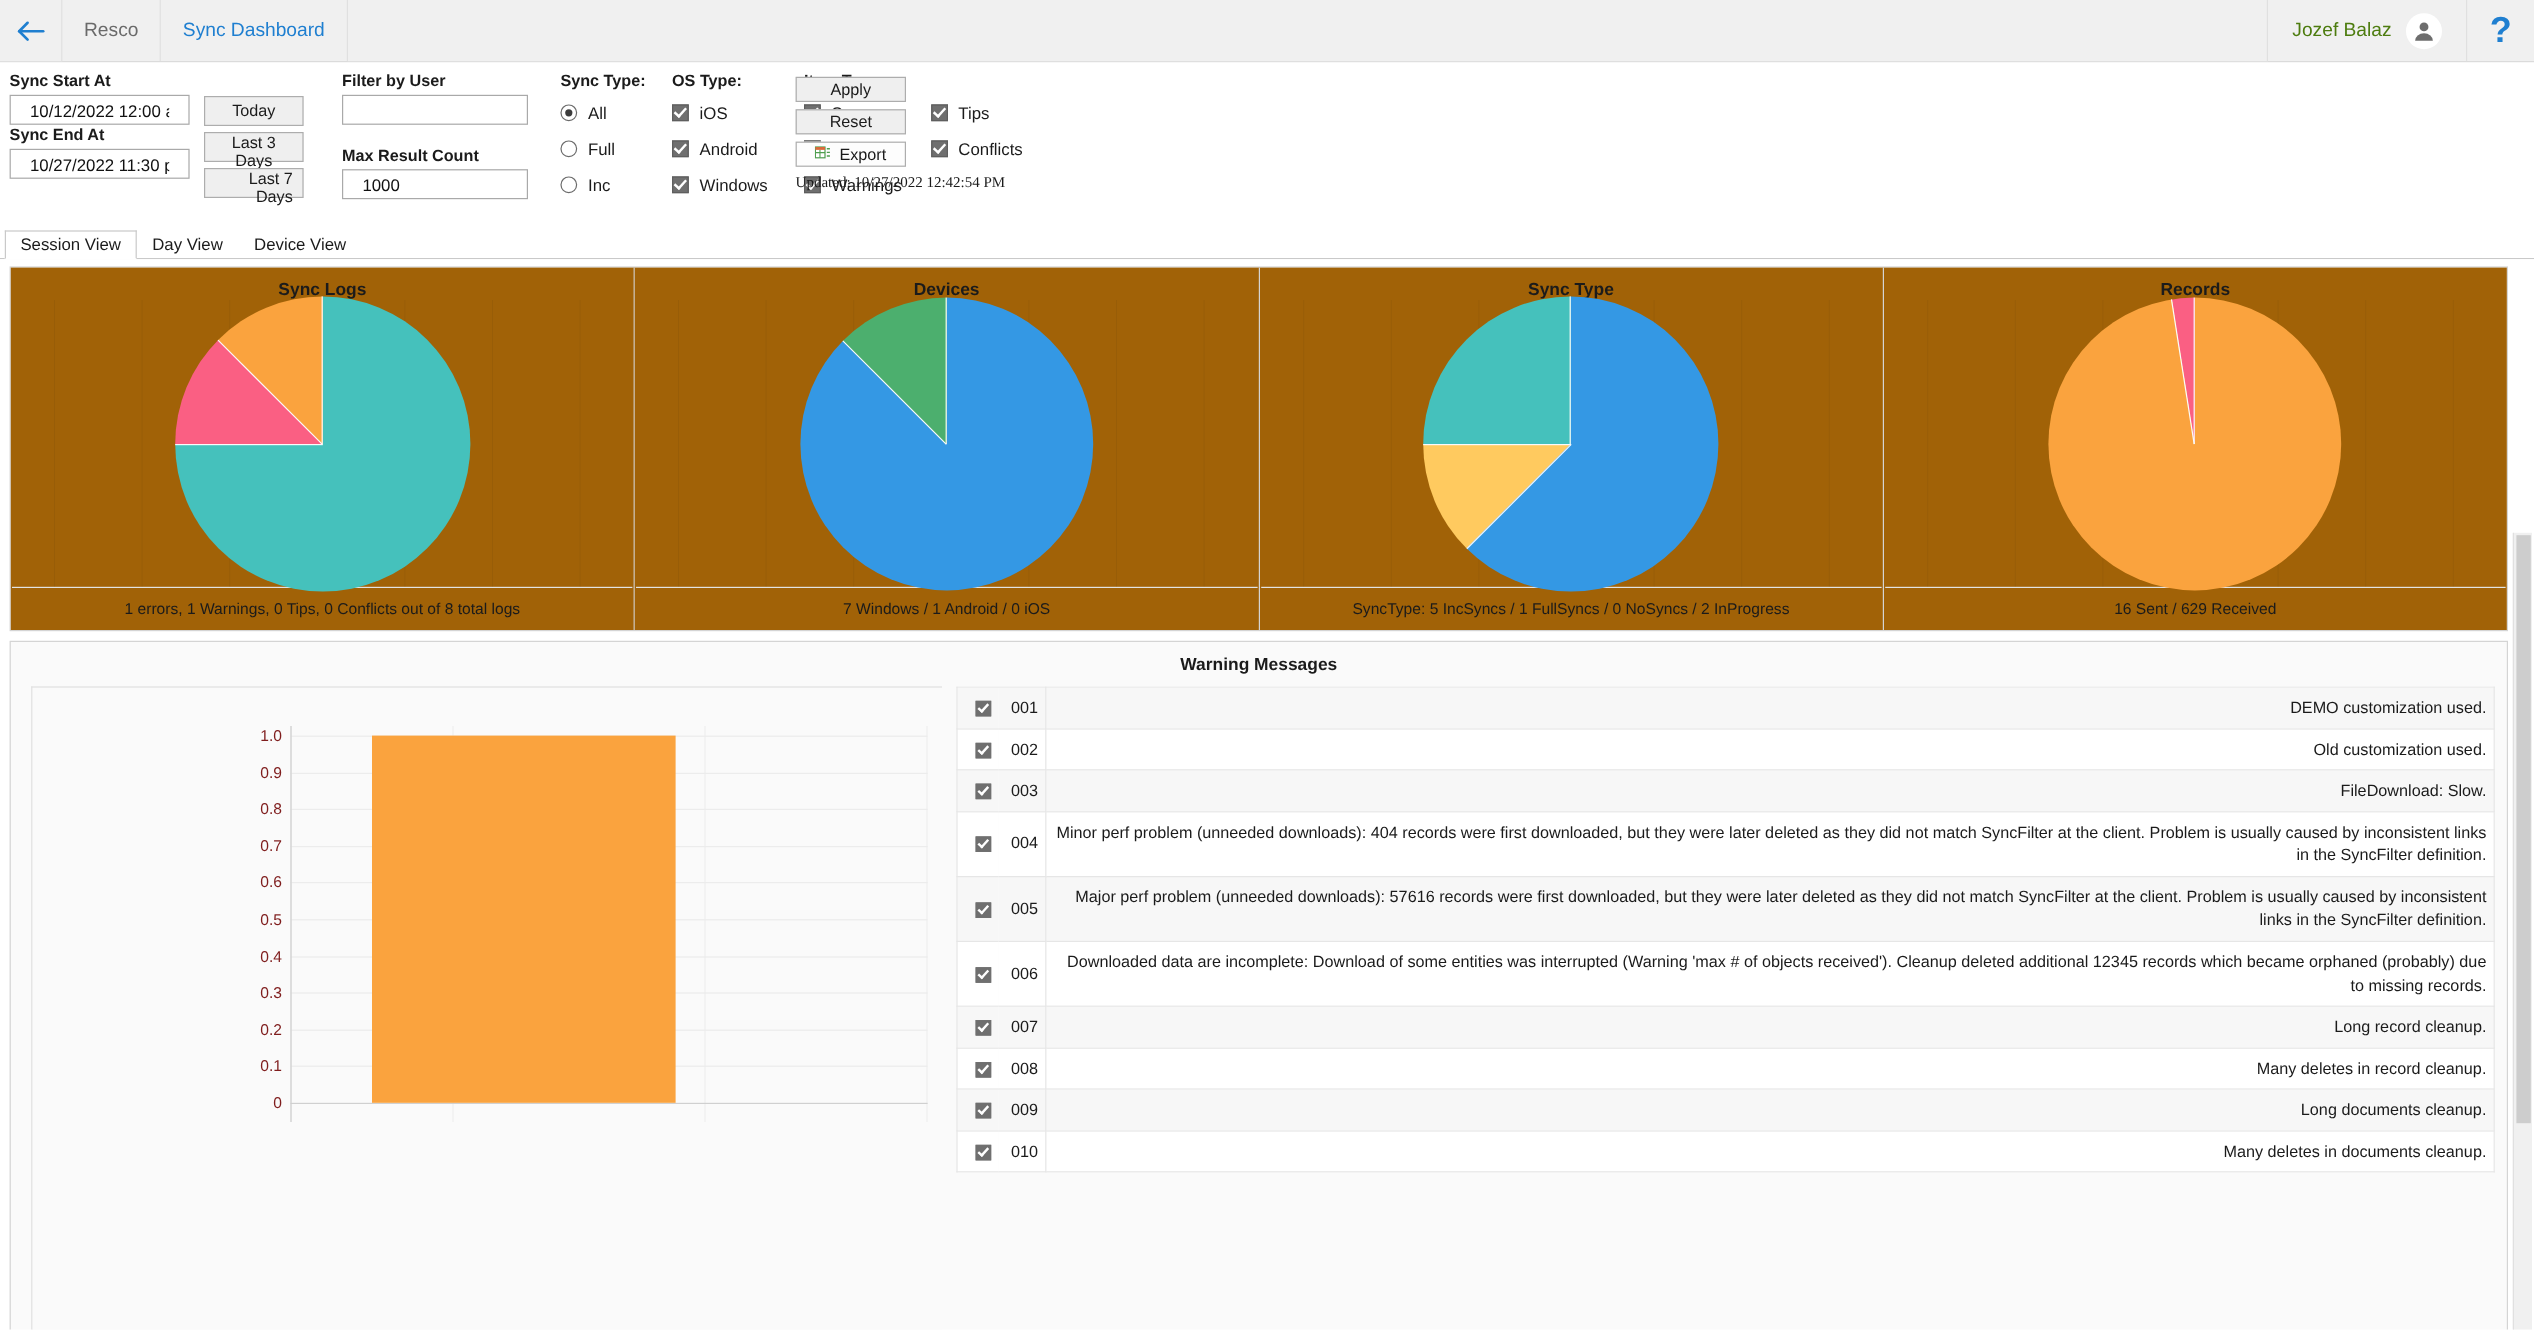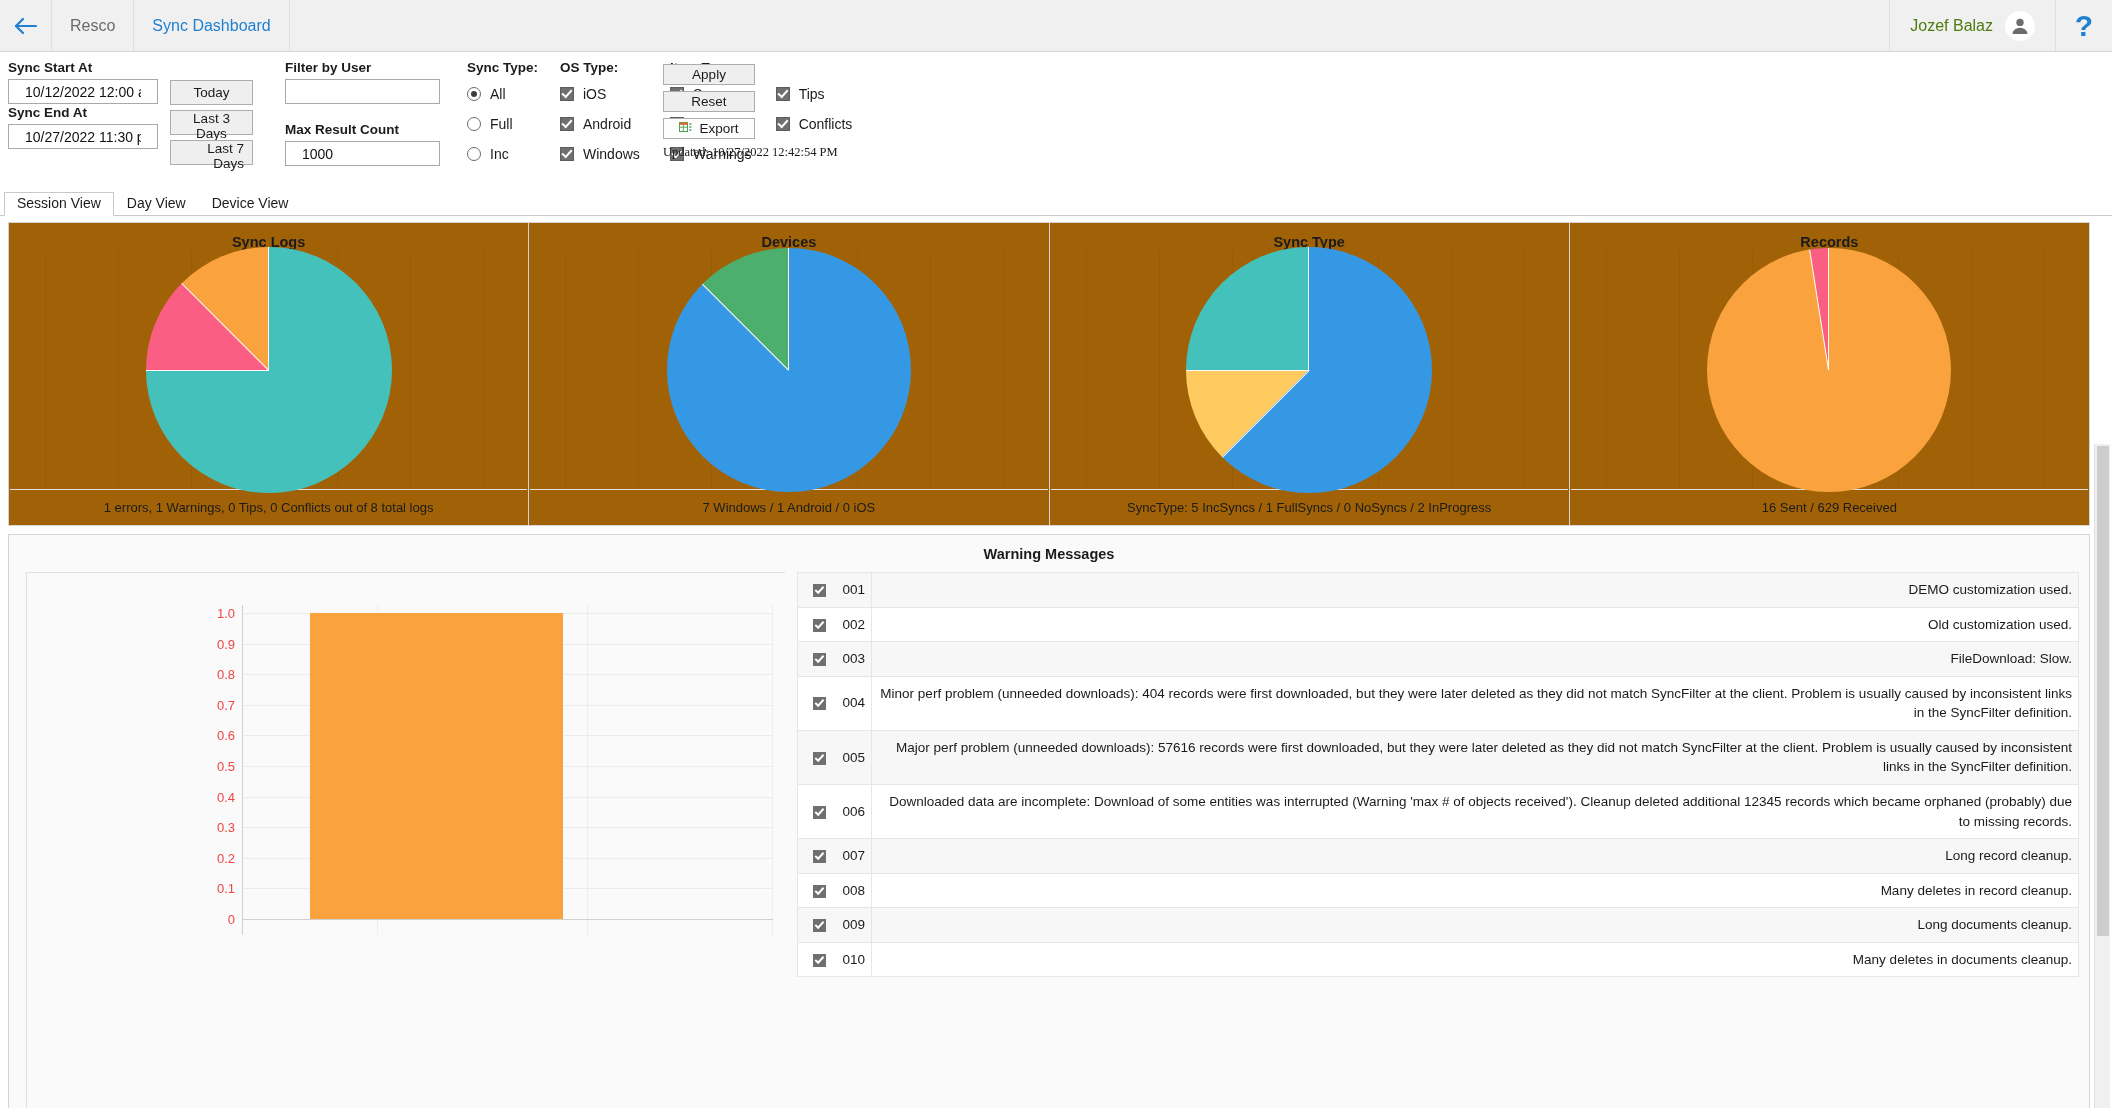--- a/index.html
+++ b/index.html
@@ -232,21 +232,21 @@
     background: #fafafa;
     border: 1px solid #e0e0e0;
     border-right: none;
     position: relative;
     margin-left: 17px;
   }
   .chart-plot { position: absolute; left: 0; right: 0; top: 32px; bottom: 0; }
   .ytick {
     position: absolute; left: 0; width: 208px;
     text-align: right;
-    font-size: 13px; color: #ef4444;
+    font-size: 13px; color: #7f1d1d;
     transform: translateY(-50%);
   }
   .gridline {
     position: absolute; left: 215px; right: 12px;
     border-top: 1px solid #ececec;
   }
   .gridline.axis0 { border-top: 1px solid #d0d0d0; }
   .vgrid {
     position: absolute; top: 0; bottom: 0;
     border-left: 1px solid #efefef;

